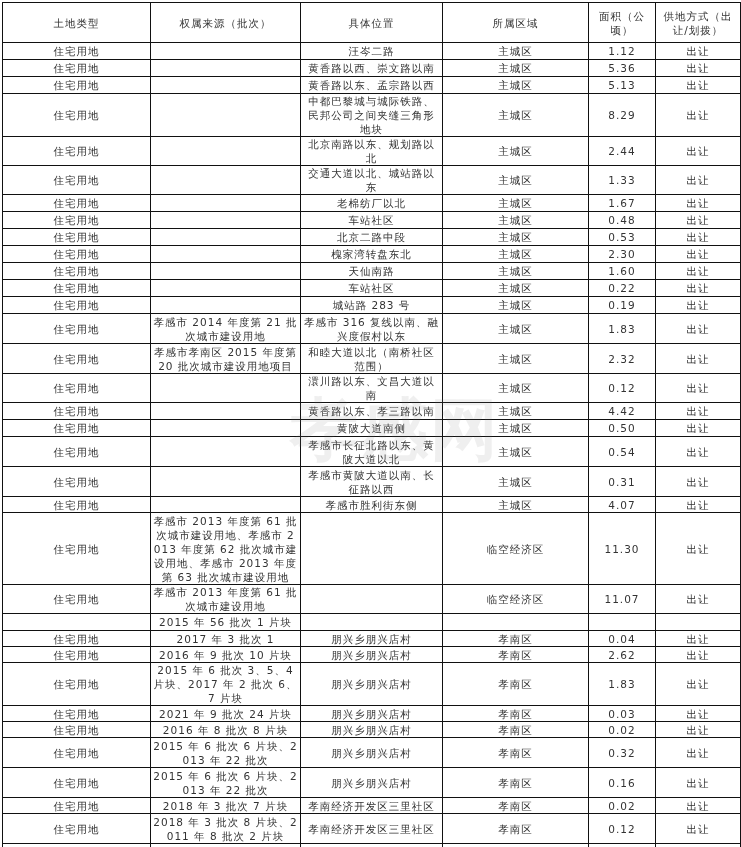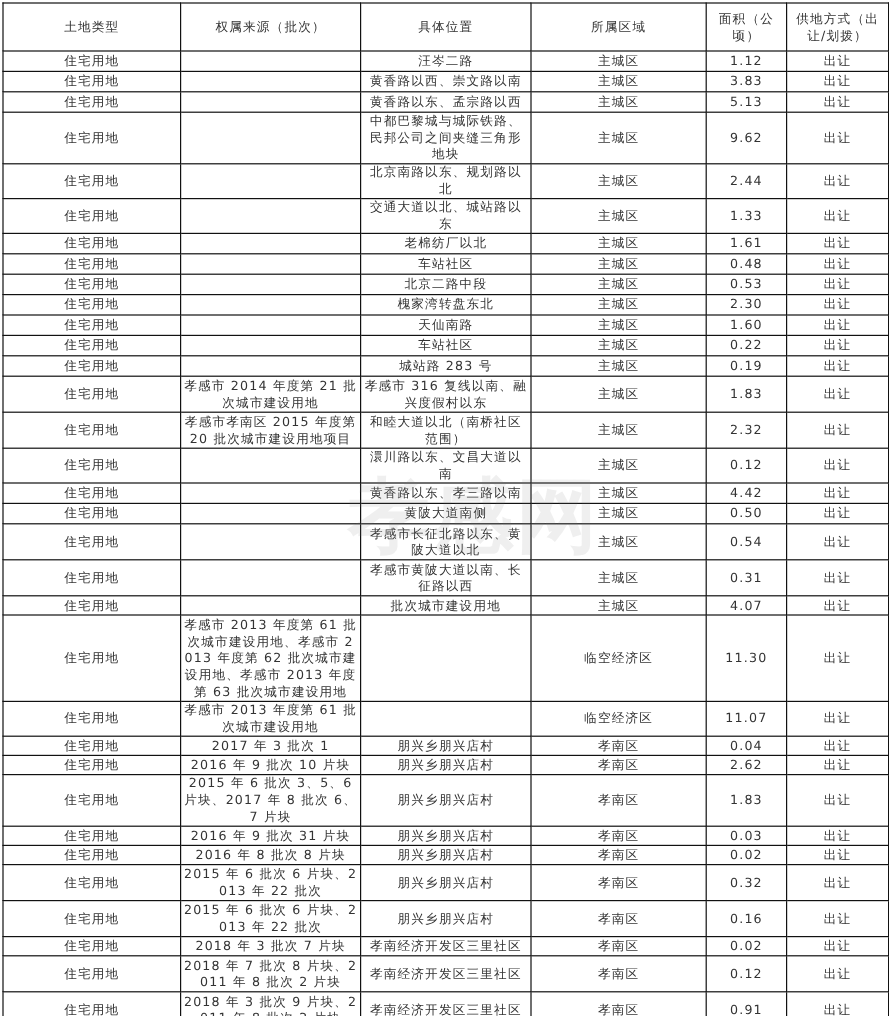--- a/index.html
+++ b/index.html
@@ -43,37 +43,37 @@
         <td class="loc">汪岑二路</td>
         <td>主城区</td>
         <td class="area">1.12</td>
         <td>出让</td>
       </tr>
       <tr style="height: 17px;">
         <td>住宅用地</td>
         <td class="src"></td>
         <td class="loc">黄香路以西、崇文路以南</td>
         <td>主城区</td>
-        <td class="area">3.83</td>
+        <td class="area">5.36</td>
         <td>出让</td>
       </tr>
       <tr style="height: 17px;">
         <td>住宅用地</td>
         <td class="src"></td>
         <td class="loc">黄香路以东、孟宗路以西</td>
         <td>主城区</td>
         <td class="area">5.13</td>
         <td>出让</td>
       </tr>
       <tr style="height: 30px;">
         <td>住宅用地</td>
         <td class="src"></td>
         <td class="loc">中都巴黎城与城际铁路、民邦公司之间夹缝三角形地块</td>
         <td>主城区</td>
-        <td class="area">9.62</td>
+        <td class="area">8.29</td>
         <td>出让</td>
       </tr>
       <tr style="height: 17px;">
         <td>住宅用地</td>
         <td class="src"></td>
         <td class="loc">北京南路以东、规划路以北</td>
         <td>主城区</td>
         <td class="area">2.44</td>
         <td>出让</td>
       </tr>
@@ -83,21 +83,21 @@
         <td class="loc">交通大道以北、城站路以东</td>
         <td>主城区</td>
         <td class="area">1.33</td>
         <td>出让</td>
       </tr>
       <tr style="height: 17px;">
         <td>住宅用地</td>
         <td class="src"></td>
         <td class="loc">老棉纺厂以北</td>
         <td>主城区</td>
-        <td class="area">1.61</td>
+        <td class="area">1.67</td>
         <td>出让</td>
       </tr>
       <tr style="height: 17px;">
         <td>住宅用地</td>
         <td class="src"></td>
         <td class="loc">车站社区</td>
         <td>主城区</td>
         <td class="area">0.48</td>
         <td>出让</td>
       </tr>
@@ -193,68 +193,76 @@
         <td>住宅用地</td>
         <td class="src"></td>
         <td class="loc">孝感市黄陂大道以南、长征路以西</td>
         <td>主城区</td>
         <td class="area">0.31</td>
         <td>出让</td>
       </tr>
       <tr style="height: 16px;">
         <td>住宅用地</td>
         <td class="src"></td>
-        <td class="loc">批次城市建设用地</td>
+        <td class="loc">孝感市胜利街东侧</td>
         <td>主城区</td>
         <td class="area">4.07</td>
         <td>出让</td>
       </tr>
       <tr style="height: 72px;">
         <td>住宅用地</td>
         <td class="src">孝感市 2013 年度第 61 批次城市建设用地、孝感市 2013 年度第 62 批次城市建设用地、孝感市 2013 年度第 63 批次城市建设用地</td>
         <td class="loc"></td>
         <td>临空经济区</td>
         <td class="area">11.30</td>
         <td>出让</td>
       </tr>
       <tr style="height: 29px;">
         <td>住宅用地</td>
         <td class="src">孝感市 2013 年度第 61 批次城市建设用地</td>
         <td class="loc"></td>
         <td>临空经济区</td>
         <td class="area">11.07</td>
         <td>出让</td>
       </tr>
+      <tr style="height: 17px;">
+        <td></td>
+        <td class="src">2015 年 56 批次 1 片块</td>
+        <td class="loc"></td>
+        <td></td>
+        <td class="area"></td>
+        <td></td>
+      </tr>
       <tr style="height: 16px;">
         <td>住宅用地</td>
         <td class="src">2017 年 3 批次 1</td>
         <td class="loc">朋兴乡朋兴店村</td>
         <td>孝南区</td>
         <td class="area">0.04</td>
         <td>出让</td>
       </tr>
       <tr style="height: 16px;">
         <td>住宅用地</td>
         <td class="src">2016 年 9 批次 10 片块</td>
         <td class="loc">朋兴乡朋兴店村</td>
         <td>孝南区</td>
         <td class="area">2.62</td>
         <td>出让</td>
       </tr>
       <tr style="height: 30px;">
         <td>住宅用地</td>
-        <td class="src">2015 年 6 批次 3、5、6 片块、2017 年 8 批次 6、7 片块</td>
+        <td class="src">2015 年 6 批次 3、5、4 片块、2017 年 2 批次 6、7 片块</td>
         <td class="loc">朋兴乡朋兴店村</td>
         <td>孝南区</td>
         <td class="area">1.83</td>
         <td>出让</td>
       </tr>
       <tr style="height: 16px;">
         <td>住宅用地</td>
-        <td class="src">2016 年 9 批次 31 片块</td>
+        <td class="src">2021 年 9 批次 24 片块</td>
         <td class="loc">朋兴乡朋兴店村</td>
         <td>孝南区</td>
         <td class="area">0.03</td>
         <td>出让</td>
       </tr>
       <tr style="height: 16px;">
         <td>住宅用地</td>
         <td class="src">2016 年 8 批次 8 片块</td>
         <td class="loc">朋兴乡朋兴店村</td>
         <td>孝南区</td>
@@ -280,21 +288,21 @@
       <tr style="height: 16px;">
         <td>住宅用地</td>
         <td class="src">2018 年 3 批次 7 片块</td>
         <td class="loc">孝南经济开发区三里社区</td>
         <td>孝南区</td>
         <td class="area">0.02</td>
         <td>出让</td>
       </tr>
       <tr style="height: 30px;">
         <td>住宅用地</td>
-        <td class="src">2018 年 7 批次 8 片块、2011 年 8 批次 2 片块</td>
+        <td class="src">2018 年 3 批次 8 片块、2011 年 8 批次 2 片块</td>
         <td class="loc">孝南经济开发区三里社区</td>
         <td>孝南区</td>
         <td class="area">0.12</td>
         <td>出让</td>
       </tr>
       <tr style="height: 30px;">
         <td>住宅用地</td>
         <td class="src">2018 年 3 批次 9 片块、2011 年 8 批次 2 片块</td>
         <td class="loc">孝南经济开发区三里社区</td>
         <td>孝南区</td>

